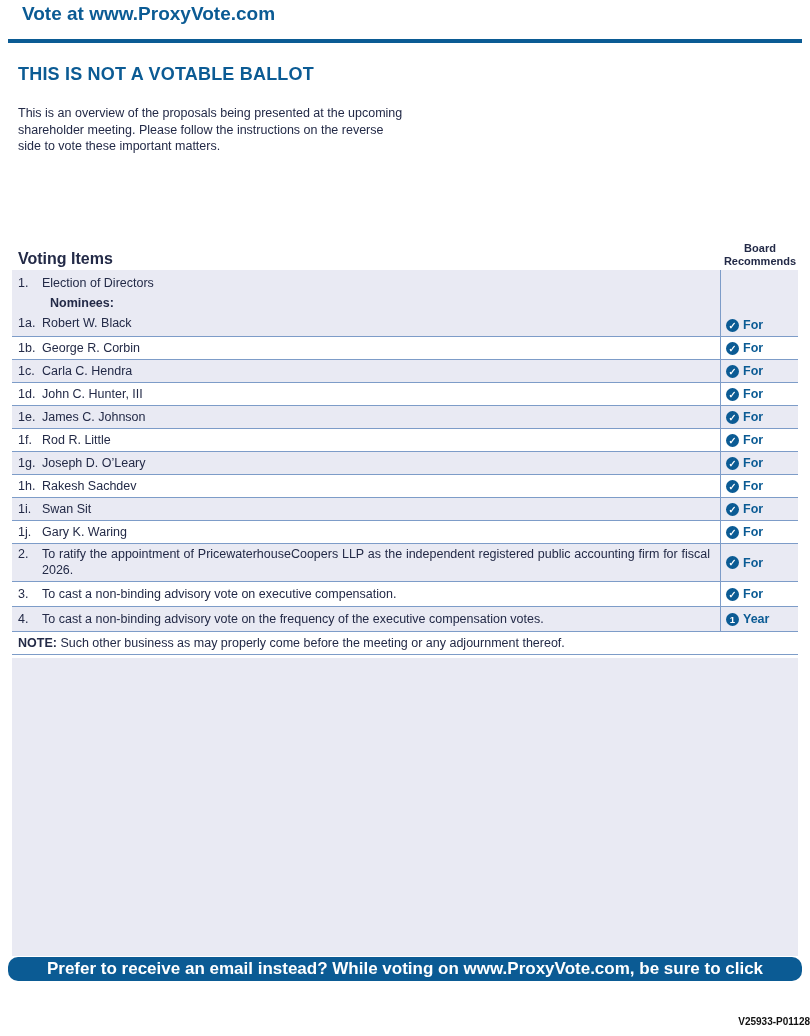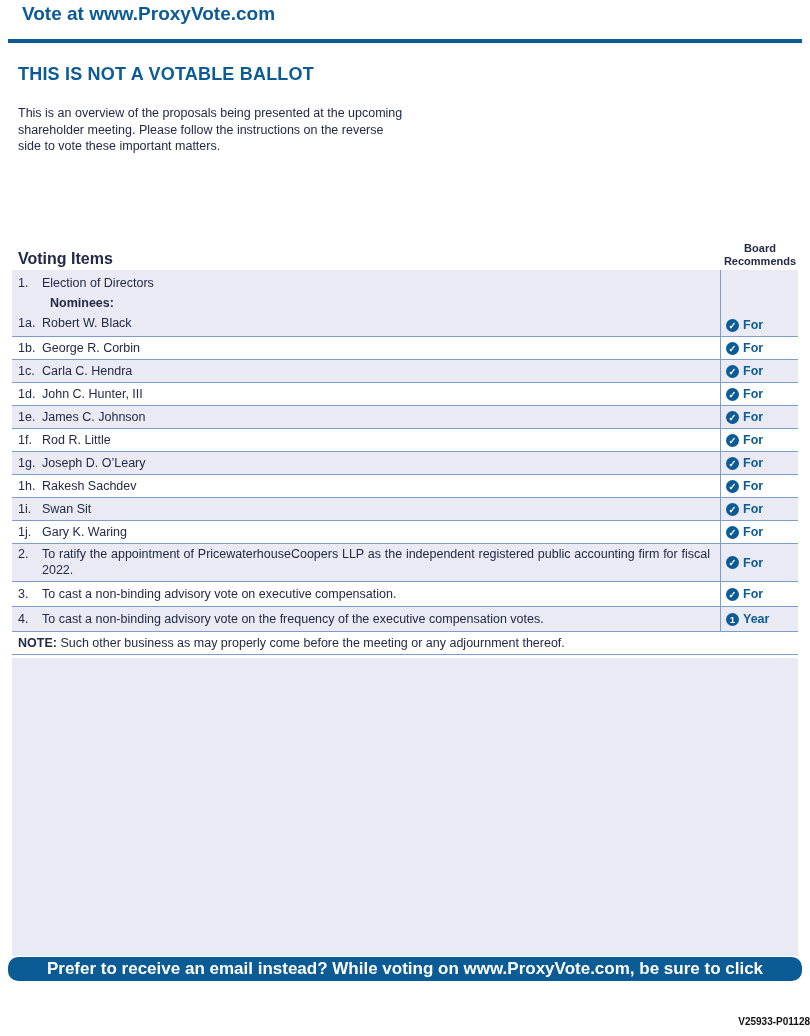--- a/index.html
+++ b/index.html
@@ -167,21 +167,21 @@
             <span class="txt">Gary K. Waring</span>
           </div>
           <div class="cell-right">
             <span class="mark">✓</span>
             <span class="rec">For</span>
           </div>
         </div>
         <div class="row proposal shade">
           <div class="cell-left top">
             <span class="num">2.</span>
-            <span class="txt justify">To ratify the appointment of PricewaterhouseCoopers LLP as the independent registered public accounting firm for fiscal 2022.</span>
+            <span class="txt justify">To ratify the appointment of PricewaterhouseCoopers LLP as the independent registered public accounting firm for fiscal 2026.</span>
           </div>
           <div class="cell-right">
             <span class="mark">✓</span>
             <span class="rec">For</span>
           </div>
         </div>
         <div class="row proposal">
           <div class="cell-left">
             <span class="num">3.</span>
             <span class="txt">To cast a non-binding advisory vote on executive compensation.</span>

